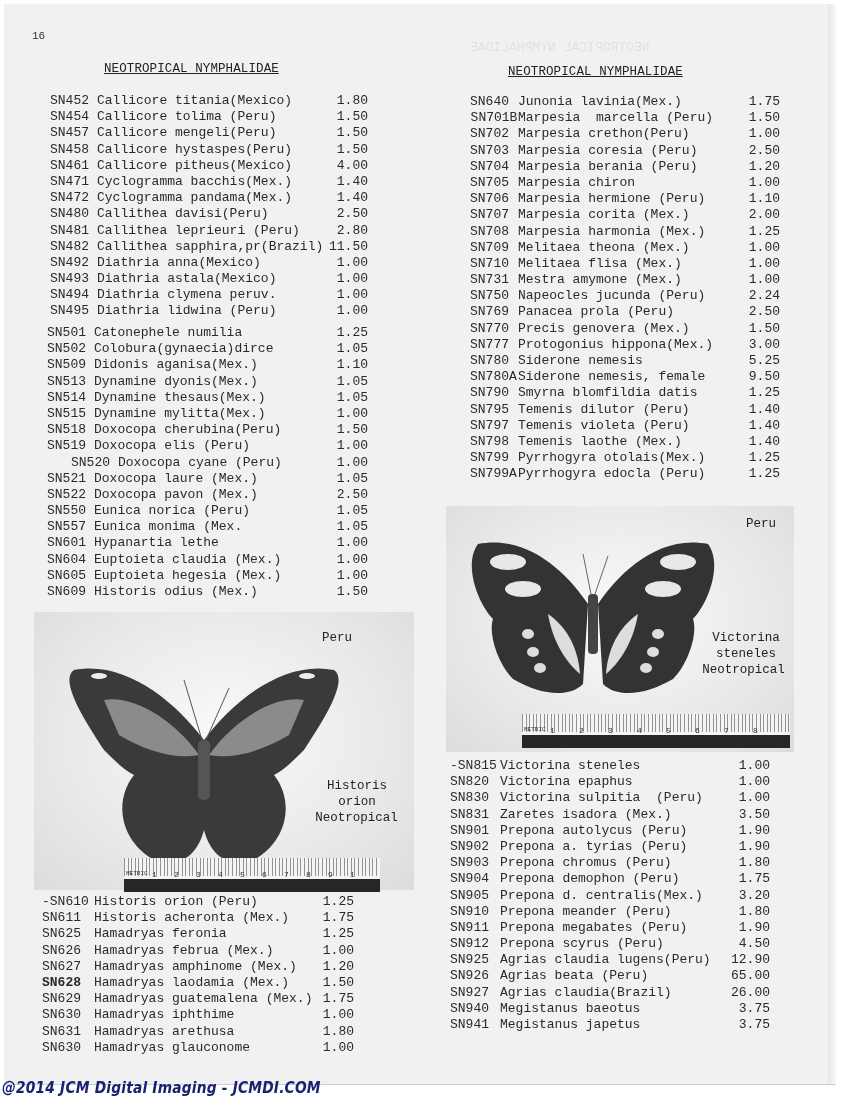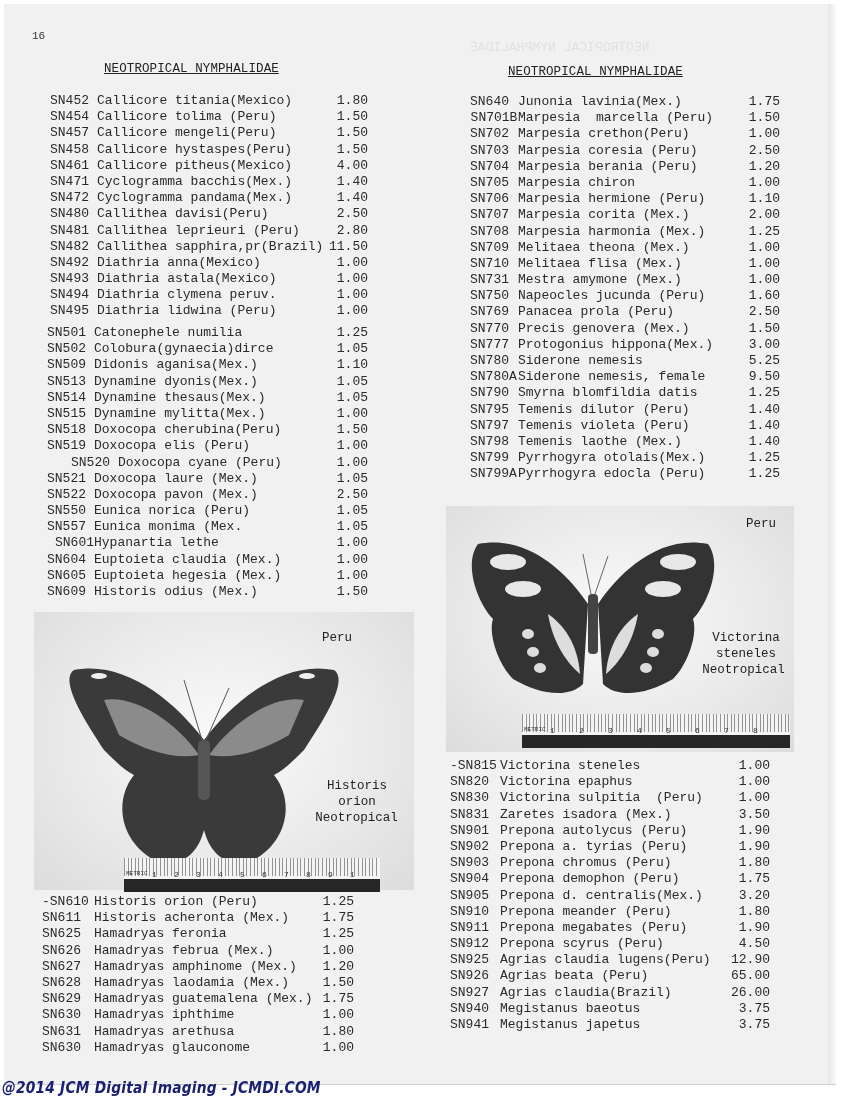--- a/index.html
+++ b/index.html
@@ -91,21 +91,21 @@
     <div class="row"><span class="code" style="width: 47px;">SN513</span><span class="name">Dynamine dyonis(Mex.)</span><span class="price">1.05</span></div>
     <div class="row"><span class="code" style="width: 47px;">SN514</span><span class="name">Dynamine thesaus(Mex.)</span><span class="price">1.05</span></div>
     <div class="row"><span class="code" style="width: 47px;">SN515</span><span class="name">Dynamine mylitta(Mex.)</span><span class="price">1.00</span></div>
     <div class="row"><span class="code" style="width: 47px;">SN518</span><span class="name">Doxocopa cherubina(Peru)</span><span class="price">1.50</span></div>
     <div class="row"><span class="code" style="width: 47px;">SN519</span><span class="name">Doxocopa elis (Peru)</span><span class="price">1.00</span></div>
     <div class="row"><span class="code" style="width: 47px; margin-left: 24px;">SN520</span><span class="name">Doxocopa cyane (Peru)</span><span class="price">1.00</span></div>
     <div class="row"><span class="code" style="width: 47px;">SN521</span><span class="name">Doxocopa laure (Mex.)</span><span class="price">1.05</span></div>
     <div class="row"><span class="code" style="width: 47px;">SN522</span><span class="name">Doxocopa pavon (Mex.)</span><span class="price">2.50</span></div>
     <div class="row"><span class="code" style="width: 47px;">SN550</span><span class="name">Eunica norica (Peru)</span><span class="price">1.05</span></div>
     <div class="row"><span class="code" style="width: 47px;">SN557</span><span class="name">Eunica monima (Mex.</span><span class="price">1.05</span></div>
-    <div class="row"><span class="code" style="width: 47px; text-align: right;">SN601</span><span class="name">Hypanartia lethe</span><span class="price">1.00</span></div>
+    <div class="row"><span class="code" style="width: 47px;">SN601</span><span class="name">Hypanartia lethe</span><span class="price">1.00</span></div>
     <div class="row"><span class="code" style="width: 47px;">SN604</span><span class="name">Euptoieta claudia (Mex.)</span><span class="price">1.00</span></div>
     <div class="row"><span class="code" style="width: 47px;">SN605</span><span class="name">Euptoieta hegesia (Mex.)</span><span class="price">1.00</span></div>
     <div class="row"><span class="code" style="width: 47px;">SN609</span><span class="name">Historis odius (Mex.)</span><span class="price">1.50</span></div>
   </div>
 
 <div class="photo" style="left:34px; top:612px; width:380px; height:278px;">
   <svg width="280" height="210" viewBox="0 0 280 210" style="position:absolute; left:30px; top:48px;">
     <path d="M140 80 C110 40 60 0 10 10 C-5 20 20 60 40 90 C50 100 60 110 70 115 C50 140 55 180 90 200 C120 210 135 190 140 170 Z" fill="#3a3a3a"></path>
     <path d="M140 80 C170 40 220 0 270 10 C285 20 260 60 240 90 C230 100 220 110 210 115 C230 140 225 180 190 200 C160 210 145 190 140 170 Z" fill="#3a3a3a"></path>
     <path d="M40 40 C70 35 110 60 135 95 C110 100 80 90 55 75 Z" fill="#9a9a9a" opacity="0.85"></path>
@@ -138,41 +138,41 @@
     <div class="bar"></div>
   </div>
 </div>
 
 <div class="list" id="left-bottom" style="left:42px; top:894px; width:312px;">
     <div class="row"><span class="code" style="width: 52px;">-SN610</span><span class="name">Historis orion (Peru)</span><span class="price">1.25</span></div>
     <div class="row"><span class="code" style="width: 52px;">SN611</span><span class="name">Historis acheronta (Mex.)</span><span class="price">1.75</span></div>
     <div class="row"><span class="code" style="width: 52px;">SN625</span><span class="name">Hamadryas feronia</span><span class="price">1.25</span></div>
     <div class="row"><span class="code" style="width: 52px;">SN626</span><span class="name">Hamadryas februa (Mex.)</span><span class="price">1.00</span></div>
     <div class="row"><span class="code" style="width: 52px;">SN627</span><span class="name">Hamadryas amphinome (Mex.)</span><span class="price">1.20</span></div>
-    <div class="row"><span class="code" style="width: 52px;">SN628</span><span class="name">Hamadryas laodamia (Mex.)</span><span class="price">1.50</span></div>
+    <div class="row"><span class="code" style="width: 52px; font-weight: bold;">SN628</span><span class="name">Hamadryas laodamia (Mex.)</span><span class="price">1.50</span></div>
     <div class="row"><span class="code" style="width: 52px;">SN629</span><span class="name">Hamadryas guatemalena (Mex.)</span><span class="price">1.75</span></div>
     <div class="row"><span class="code" style="width: 52px;">SN630</span><span class="name">Hamadryas iphthime</span><span class="price">1.00</span></div>
     <div class="row"><span class="code" style="width: 52px;">SN631</span><span class="name">Hamadryas arethusa</span><span class="price">1.80</span></div>
     <div class="row"><span class="code" style="width: 52px;">SN630</span><span class="name">Hamadryas glauconome</span><span class="price">1.00</span></div>
   </div>
 
 <div class="list" id="right-top" style="left:470px; top:94px; width:310px;">
     <div class="row"><span class="code" style="width: 48px;">SN640</span><span class="name">Junonia lavinia(Mex.)</span><span class="price">1.75</span></div>
     <div class="row"><span class="code" style="width: 48px; text-align: center;">SN701B</span><span class="name">Marpesia  marcella (Peru)</span><span class="price">1.50</span></div>
     <div class="row"><span class="code" style="width: 48px;">SN702</span><span class="name">Marpesia crethon(Peru)</span><span class="price">1.00</span></div>
     <div class="row"><span class="code" style="width: 48px;">SN703</span><span class="name">Marpesia coresia (Peru)</span><span class="price">2.50</span></div>
     <div class="row"><span class="code" style="width: 48px;">SN704</span><span class="name">Marpesia berania (Peru)</span><span class="price">1.20</span></div>
     <div class="row"><span class="code" style="width: 48px;">SN705</span><span class="name">Marpesia chiron</span><span class="price">1.00</span></div>
     <div class="row"><span class="code" style="width: 48px;">SN706</span><span class="name">Marpesia hermione (Peru)</span><span class="price">1.10</span></div>
     <div class="row"><span class="code" style="width: 48px;">SN707</span><span class="name">Marpesia corita (Mex.)</span><span class="price">2.00</span></div>
     <div class="row"><span class="code" style="width: 48px;">SN708</span><span class="name">Marpesia harmonia (Mex.)</span><span class="price">1.25</span></div>
     <div class="row"><span class="code" style="width: 48px;">SN709</span><span class="name">Melitaea theona (Mex.)</span><span class="price">1.00</span></div>
     <div class="row"><span class="code" style="width: 48px;">SN710</span><span class="name">Melitaea flisa (Mex.)</span><span class="price">1.00</span></div>
     <div class="row"><span class="code" style="width: 48px;">SN731</span><span class="name">Mestra amymone (Mex.)</span><span class="price">1.00</span></div>
-    <div class="row"><span class="code" style="width: 48px;">SN750</span><span class="name">Napeocles jucunda (Peru)</span><span class="price">1.60</span></div>
+    <div class="row"><span class="code" style="width: 48px;">SN750</span><span class="name">Napeocles jucunda (Peru)</span><span class="price">2.24</span></div>
     <div class="row"><span class="code" style="width: 48px;">SN769</span><span class="name">Panacea prola (Peru)</span><span class="price">2.50</span></div>
     <div class="row"><span class="code" style="width: 48px;">SN770</span><span class="name">Precis genovera (Mex.)</span><span class="price">1.50</span></div>
     <div class="row"><span class="code" style="width: 48px;">SN777</span><span class="name">Protogonius hippona(Mex.)</span><span class="price">3.00</span></div>
     <div class="row"><span class="code" style="width: 48px;">SN780</span><span class="name">Siderone nemesis</span><span class="price">5.25</span></div>
     <div class="row"><span class="code" style="width: 48px;">SN780A</span><span class="name">Siderone nemesis, female</span><span class="price">9.50</span></div>
     <div class="row"><span class="code" style="width: 48px;">SN790</span><span class="name">Smyrna blomfildia datis</span><span class="price">1.25</span></div>
     <div class="row"><span class="code" style="width: 48px;">SN795</span><span class="name">Temenis dilutor (Peru)</span><span class="price">1.40</span></div>
     <div class="row"><span class="code" style="width: 48px;">SN797</span><span class="name">Temenis violeta (Peru)</span><span class="price">1.40</span></div>
     <div class="row"><span class="code" style="width: 48px;">SN798</span><span class="name">Temenis laothe (Mex.)</span><span class="price">1.40</span></div>
     <div class="row"><span class="code" style="width: 48px;">SN799</span><span class="name">Pyrrhogyra otolais(Mex.)</span><span class="price">1.25</span></div>

